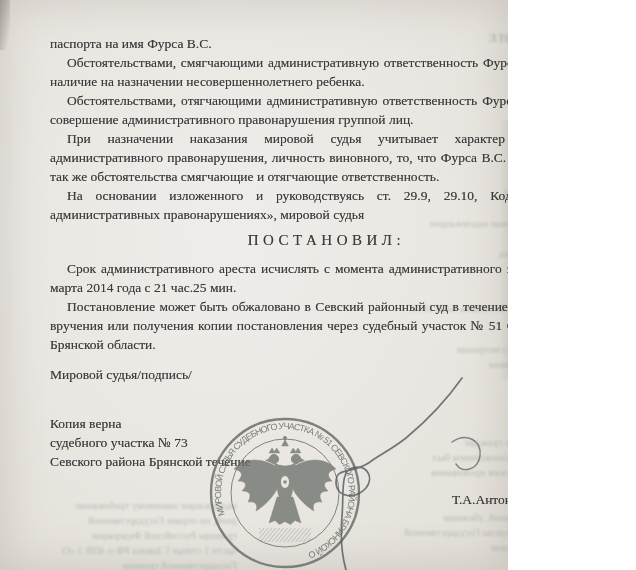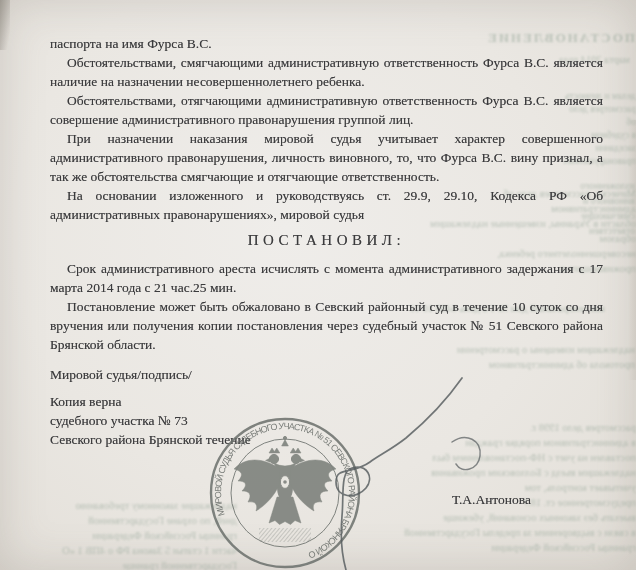--- a/index.html
+++ b/index.html
@@ -1,18 +1,18 @@
 <!DOCTYPE html>
 <html><head>
 <meta charset="utf-8">
 <style>
   html,body{margin:0;padding:0;}
   .page{
     position:relative;
-    width:636px;height:570px;
+    width:508px;height:570px;
     background:
       radial-gradient(ellipse at 45% 40%, #efedea 0%, #eae7e2 55%, #e2ded7 100%);
     overflow:hidden;
     box-shadow:inset 0 0 46px rgba(110,102,90,.22);
     font-family:"Liberation Serif","DejaVu Serif",serif;
   }
   .corner-shade-tl{
     position:absolute;left:0;top:0;width:10px;height:50px;
     background:linear-gradient(100deg,#8d887f 0%,rgba(141,136,127,0) 85%);
     opacity:.75;
@@ -32,21 +32,21 @@
   .doc p{margin:0;}
   .doc p.ind{text-indent:17px;}
   .heading{
     text-align:center;
     letter-spacing:4.5px;
     font-size:15px;
     margin:7px 0 9px 0;
     text-indent:0;
   }
   .sig-line{margin-top:11px !important;}
-  .cert{margin-top:8px;line-height:19px;}
+  .cert{margin-top:30px;line-height:19px;}
   .cert div{white-space:nowrap;}
   .signer-name{
     position:absolute;left:452px;top:492px;
     font-size:13.5px;color:#3b3b3d;white-space:nowrap;
     text-shadow:0 0 .4px rgba(59,59,61,.55);
   }
   
   .bleed{
     position:absolute;
     color:#90a294;

